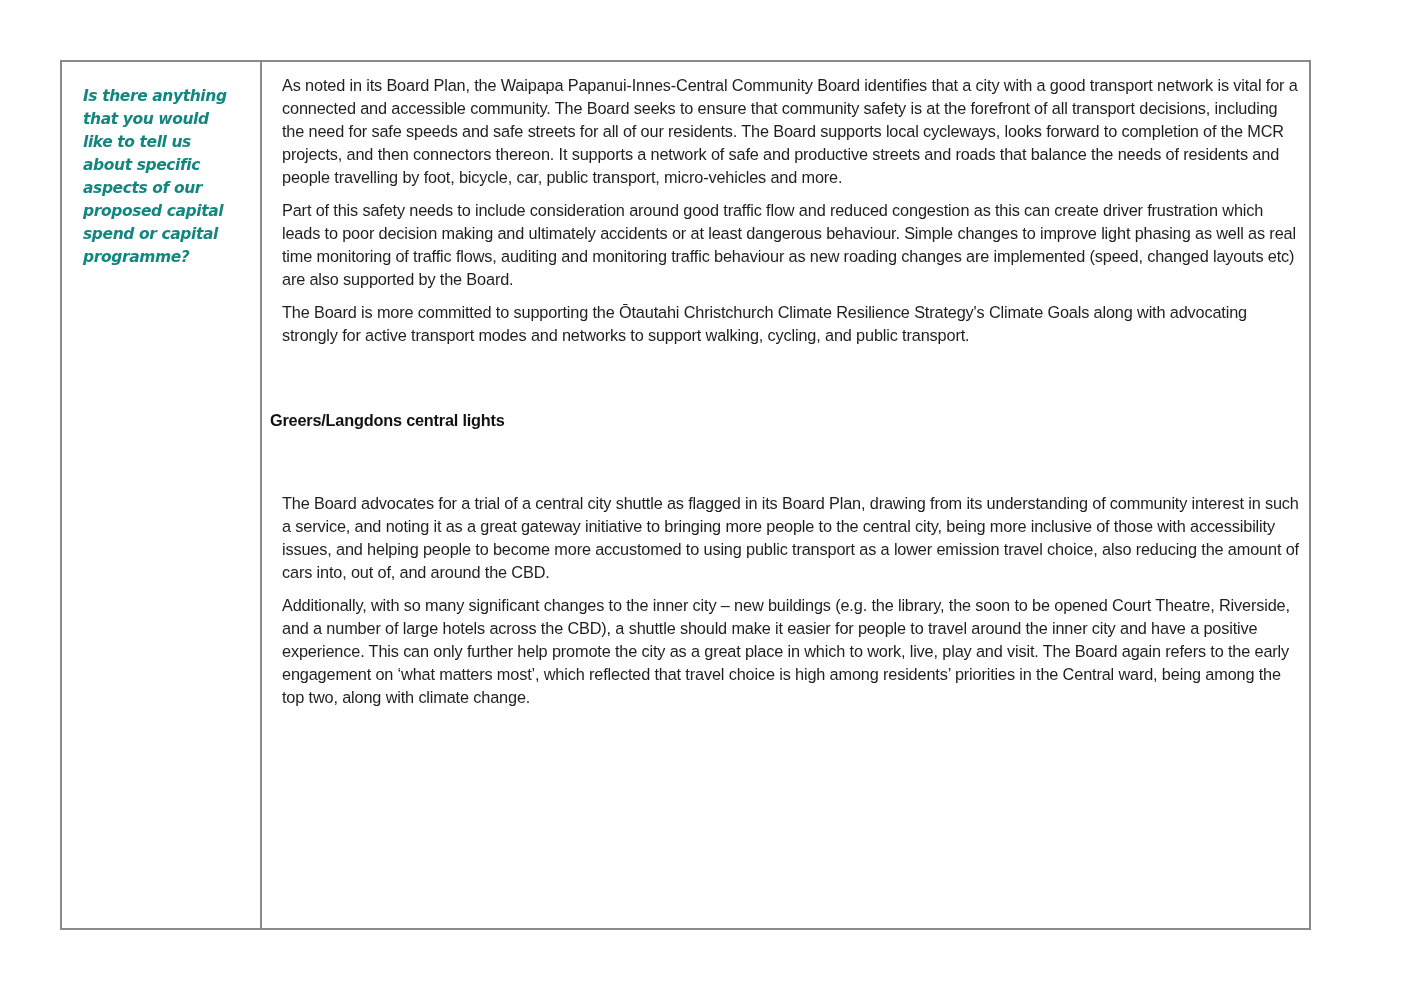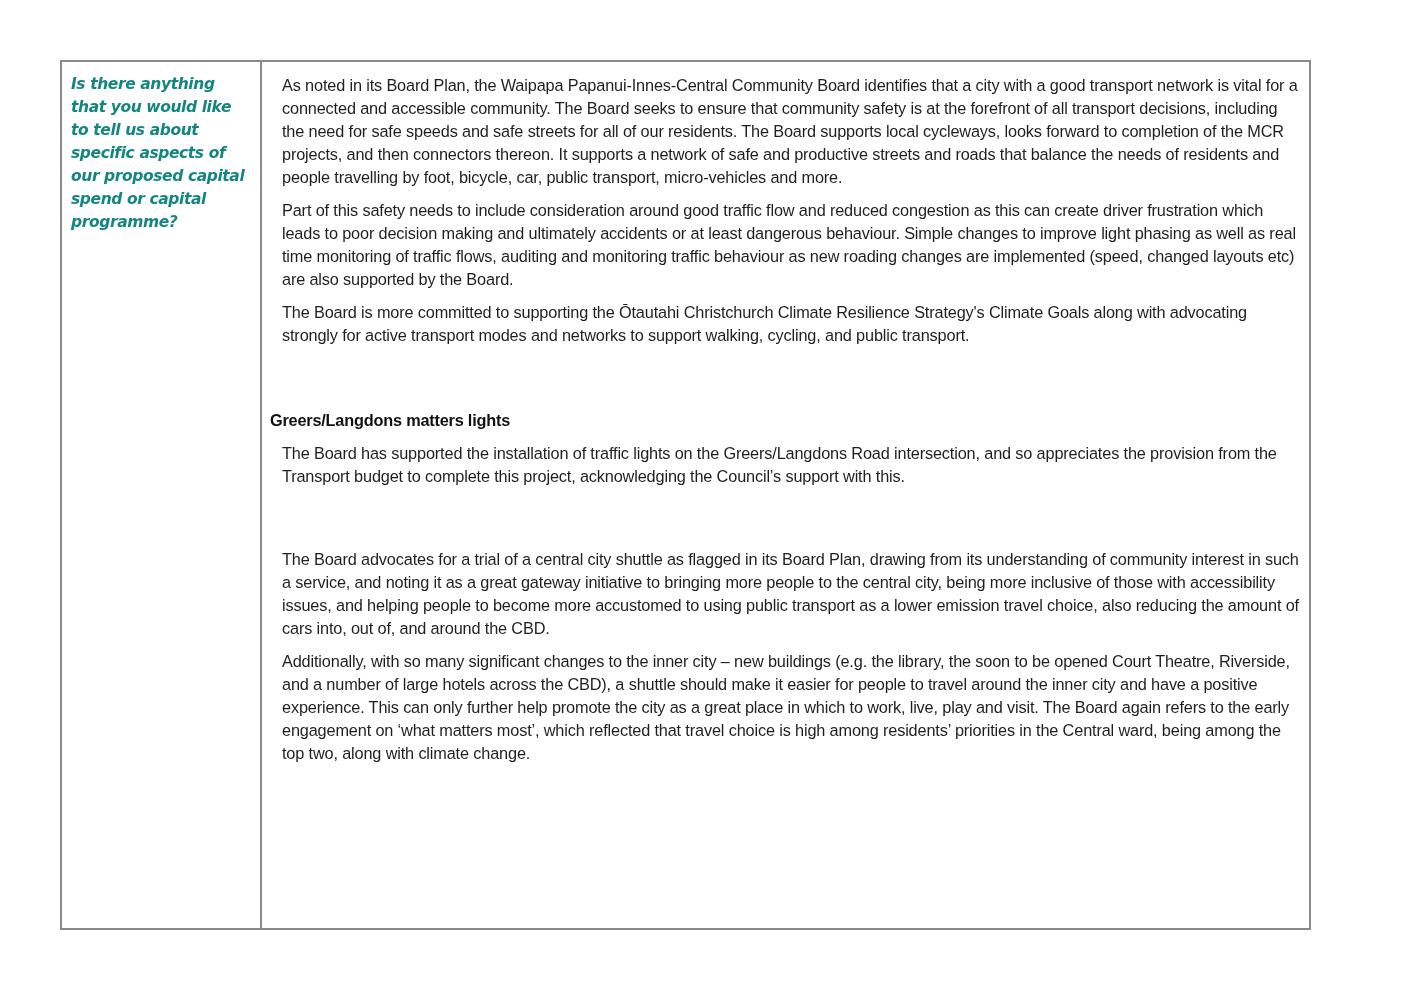--- a/index.html
+++ b/index.html
@@ -32,21 +32,21 @@
       padding: 11px 8px 0 9px;
     }
     .question-text {
       font-family: "DejaVu Sans", sans-serif;
       font-style: italic;
       font-weight: bold;
       color: #138680;
       font-size: 15.5px;
       line-height: 23px;
       letter-spacing: -0.4px;
-      margin: 0;
+      margin: 12px;
     }
     .answer-cell {
       flex: 1;
       box-sizing: border-box;
       padding: 12px 8px 0 8px;
     }
     .section-title {
       font-family: "DejaVu Sans", sans-serif;
       font-style: italic;
       font-weight: bold;
@@ -84,21 +84,20 @@
     <p class="question-text">Is there anything that you would like to tell us about specific aspects of our proposed capital spend or capital programme?</p>
   </div>
   <div class="answer-cell">
 
     <p class="para">As noted in its Board Plan, the Waipapa Papanui-Innes-Central Community Board identifies that a city with a good transport network is vital for a connected and accessible community. The Board seeks to ensure that community safety is at the forefront of all transport decisions, including the need for safe speeds and safe streets for all of our residents. The Board supports local cycleways, looks forward to completion of the MCR projects, and then connectors thereon. It supports a network of safe and productive streets and roads that balance the needs of residents and people travelling by foot, bicycle, car, public transport, micro-vehicles and more.</p>
     <p class="para">Part of this safety needs to include consideration around good traffic flow and reduced congestion as this can create driver frustration which leads to poor decision making and ultimately accidents or at least dangerous behaviour. Simple changes to improve light phasing as well as real time monitoring of traffic flows, auditing and monitoring traffic behaviour as new roading changes are implemented (speed, changed layouts etc) are also supported by the Board.</p>
     <p class="para">The Board is more committed to supporting the Ōtautahi Christchurch Climate Resilience Strategy's Climate Goals along with advocating strongly for active transport modes and networks to support walking, cycling, and public transport.</p>
 
     <div class="gap-large"></div>
 
-    <h3 class="sub-heading">Greers/Langdons matters lights</h3>
-    <p class="para">The Board has supported the installation of traffic lights on the Greers/Langdons Road intersection, and so appreciates the provision from the Transport budget to complete this project, acknowledging the Council’s support with this.</p>
+    <h3 class="sub-heading">Greers/Langdons central lights</h3>
 
     <div class="gap-large-2"></div>
 
     <p class="para">The Board advocates for a trial of a central city shuttle as flagged in its Board Plan, drawing from its understanding of community interest in such a service, and noting it as a great gateway initiative to bringing more people to the central city, being more inclusive of those with accessibility issues, and helping people to become more accustomed to using public transport as a lower emission travel choice, also reducing the amount of cars into, out of, and around the CBD.</p>
     <p class="para">Additionally, with so many significant changes to the inner city – new buildings (e.g. the library, the soon to be opened Court Theatre, Riverside, and a number of large hotels across the CBD), a shuttle should make it easier for people to travel around the inner city and have a positive experience. This can only further help promote the city as a great place in which to work, live, play and visit. The Board again refers to the early engagement on ‘what matters most’, which reflected that travel choice is high among residents’ priorities in the Central ward, being among the top two, along with climate change.</p>
   </div>
 </div>
 
 </body></html>

